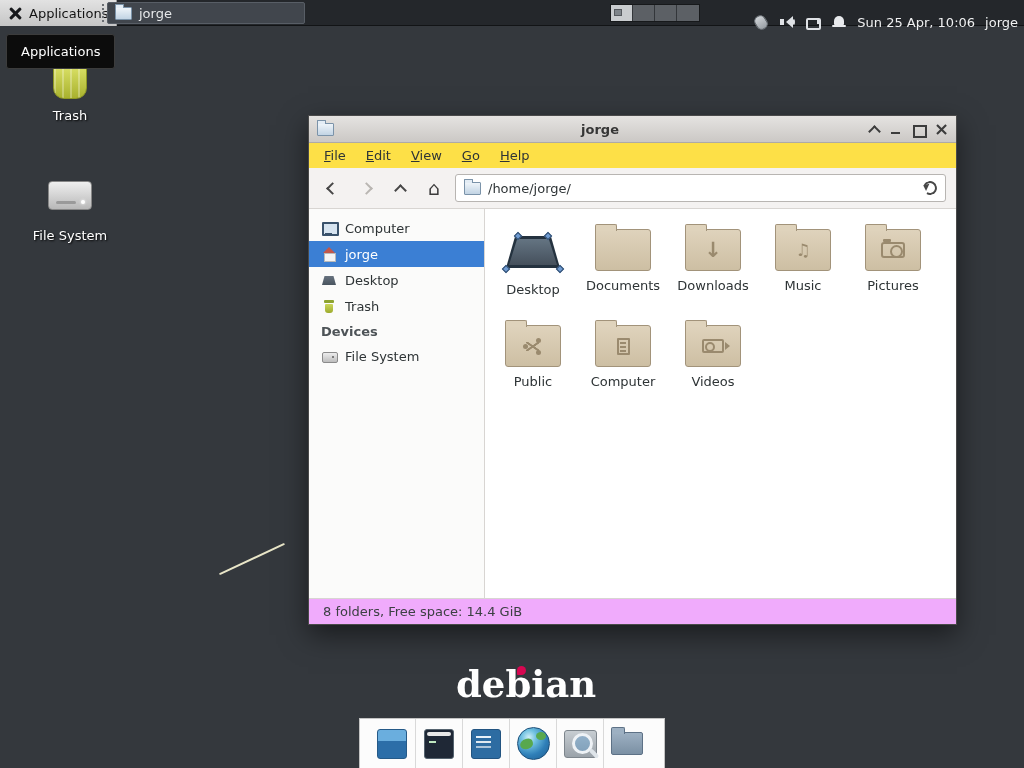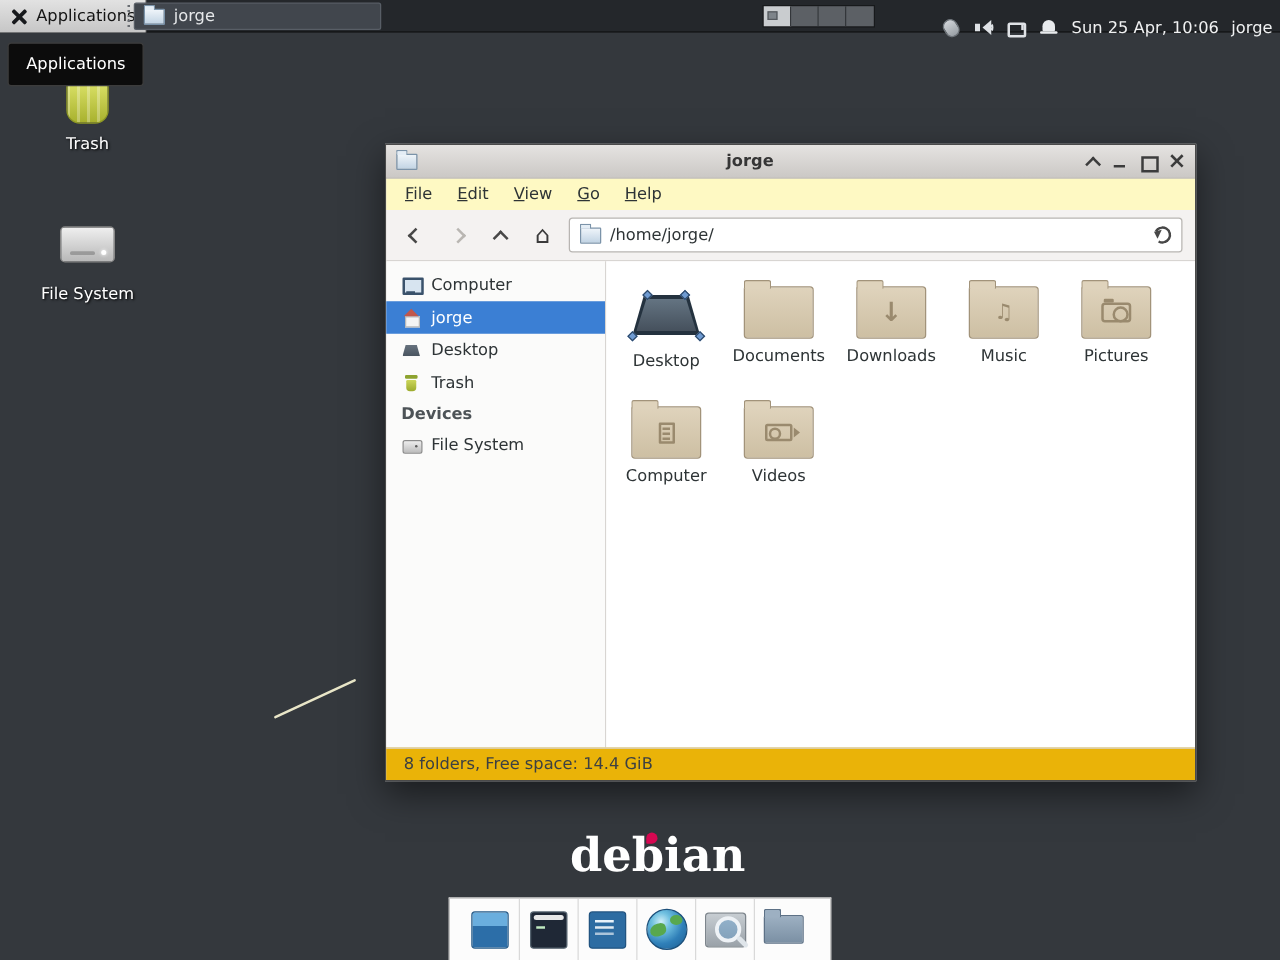--- a/index.html
+++ b/index.html
@@ -66,21 +66,21 @@
   
   .win{position:absolute;left:308px;top:115px;width:649px;height:510px;background:#f4f2f1;border:1px solid #4a4a4a;box-shadow:0 10px 26px rgba(0,0,0,.5);display:flex;flex-direction:column}
   .titlebar{height:27px;background:linear-gradient(#e5e3e1,#cbc8c5);border-bottom:1px solid #aeaaa6;display:flex;align-items:center;padding:0 8px;gap:6px}
   .title{flex:1;text-align:center;font-weight:bold;color:#363636}
   .tb-btns{display:flex;gap:6px}
   .wb{width:16px;height:16px;position:relative;display:inline-block}
   .wb-shade::before{content:"";position:absolute;left:4px;top:6px;width:7px;height:7px;border-left:2px solid #3c3c3c;border-top:2px solid #3c3c3c;transform:rotate(45deg)}
   .wb-min::before{content:"";position:absolute;left:3px;bottom:3px;width:9px;height:2px;background:#3c3c3c}
   .wb-max::before{content:"";position:absolute;left:3px;top:4px;width:10px;height:9px;border:2px solid #3c3c3c}
   .wb-close::before{content:"\00d7";position:absolute;left:2px;top:-3px;font-size:18px;font-weight:bold;color:#3c3c3c}
-  .menubar{height:25px;background:#fef9c3;display:flex;align-items:center;padding:0 6px;gap:2px}
+  .menubar{height:25px;background:#fde047;display:flex;align-items:center;padding:0 6px;gap:2px}
   .menu-item{display:inline-block;padding:3px 9px;color:#2e3436}
   .menu-item::first-letter{text-decoration:underline}
   .toolbar{height:41px;background:#f4f2f1;border-bottom:1px solid #d8d5d2;display:flex;align-items:center;padding:0 10px;gap:8px}
   .nav{width:26px;height:26px;display:flex;align-items:center;justify-content:center}
   .chv{display:inline-block;width:9px;height:9px}
   .chv-back{border-left:2px solid #474747;border-bottom:2px solid #474747;transform:rotate(45deg)}
   .chv-fwd{border-left:2px solid #b9b6b2;border-bottom:2px solid #b9b6b2;transform:rotate(-135deg)}
   .chv-up{border-left:2px solid #474747;border-top:2px solid #474747;transform:rotate(45deg);margin-top:5px}
   .home-glyph{font-size:19px;color:#3b3b3b;line-height:1}
   .pathbar{flex:1;height:28px;background:#fff;border:1px solid #b8b5b2;border-radius:3px;display:flex;align-items:center;gap:7px;padding:0 8px;color:#2e3436}
@@ -118,21 +118,21 @@
   .em-page::before{content:"";position:absolute;left:1px;top:2px;width:6px;height:2px;background:#9a8a6e;box-shadow:0 4px 0 #9a8a6e,0 8px 0 #9a8a6e}
   .em-film{width:22px;height:14px;border:2px solid #9a8a6e;border-radius:2px;position:relative}
   .em-film::before{content:"";position:absolute;left:1px;top:1px;width:6px;height:6px;border:2px solid #9a8a6e;border-radius:50%}
   .em-film::after{content:"";position:absolute;right:-8px;top:1px;border-top:4px solid transparent;border-bottom:4px solid transparent;border-left:5px solid #9a8a6e}
   
   .desk-ico{width:60px;height:46px;position:relative}
   .desk-outer{position:absolute;left:3px;top:7px;width:54px;height:32px;background:#24323f;clip-path:polygon(17% 0,83% 0,100% 100%,0 100%)}
   .desk-inner{position:absolute;left:6px;top:10px;width:48px;height:26px;background:linear-gradient(#647482,#45505c);clip-path:polygon(17% 0,83% 0,100% 100%,0 100%)}
   .pin{position:absolute;width:6px;height:6px;background:#6f9bd2;border:1px solid #2e4a6b;transform:rotate(45deg)}
   .p1{left:12px;top:4px}.p2{right:12px;top:4px}.p3{left:0;bottom:3px}.p4{right:0;bottom:3px}
-  .statusbar{height:26px;background:#eab308;border-top:1px solid #d8d5d2;display:flex;align-items:center;padding:12px 14px;color:#3c4043}
+  .statusbar{height:26px;background:#f0abfc;border-top:1px solid #d8d5d2;display:flex;align-items:center;padding:12px 14px;color:#3c4043}
 
   
   .logo{position:absolute;left:456px;top:662px;font-family:"DejaVu Serif","Liberation Serif",serif;font-weight:bold;font-size:37px;color:#fff;letter-spacing:0}
   .logo .i-dot{position:absolute;left:61px;top:4px;width:9px;height:9px;background:#d70751;border-radius:50% 50% 50% 10%}
 
   
   .dock{position:absolute;left:359px;top:718px;width:306px;height:50px;background:#fcfcfc;border:1px solid #c4c4c4;border-bottom:none;display:flex;align-items:center;padding:0 9px}
   .ditem{width:46px;height:49px;display:flex;align-items:center;justify-content:center}
   .dsep{width:1px;height:49px;background:#d9d9d9}
   .dk-window{width:30px;height:30px;border-radius:3px;background:linear-gradient(180deg,#6aaede 0 40%,#2c6ea8 40%);border:1px solid #255a88}
@@ -306,20 +306,26 @@
           <span class="cell-label">Music</span>
         </div>
         <div class="cell">
           <span class="fold">
               <span class="em em-camera"></span>
             </span>
           <span class="cell-label">Pictures</span>
         </div>
         <div class="cell">
           <span class="fold">
+              <span class="em em-share"></span>
+            </span>
+          <span class="cell-label">Public</span>
+        </div>
+        <div class="cell">
+          <span class="fold">
               <span class="em em-page"></span>
             </span>
           <span class="cell-label">Computer</span>
         </div>
         <div class="cell">
           <span class="fold">
               <span class="em em-film"></span>
             </span>
           <span class="cell-label">Videos</span>
         </div>

